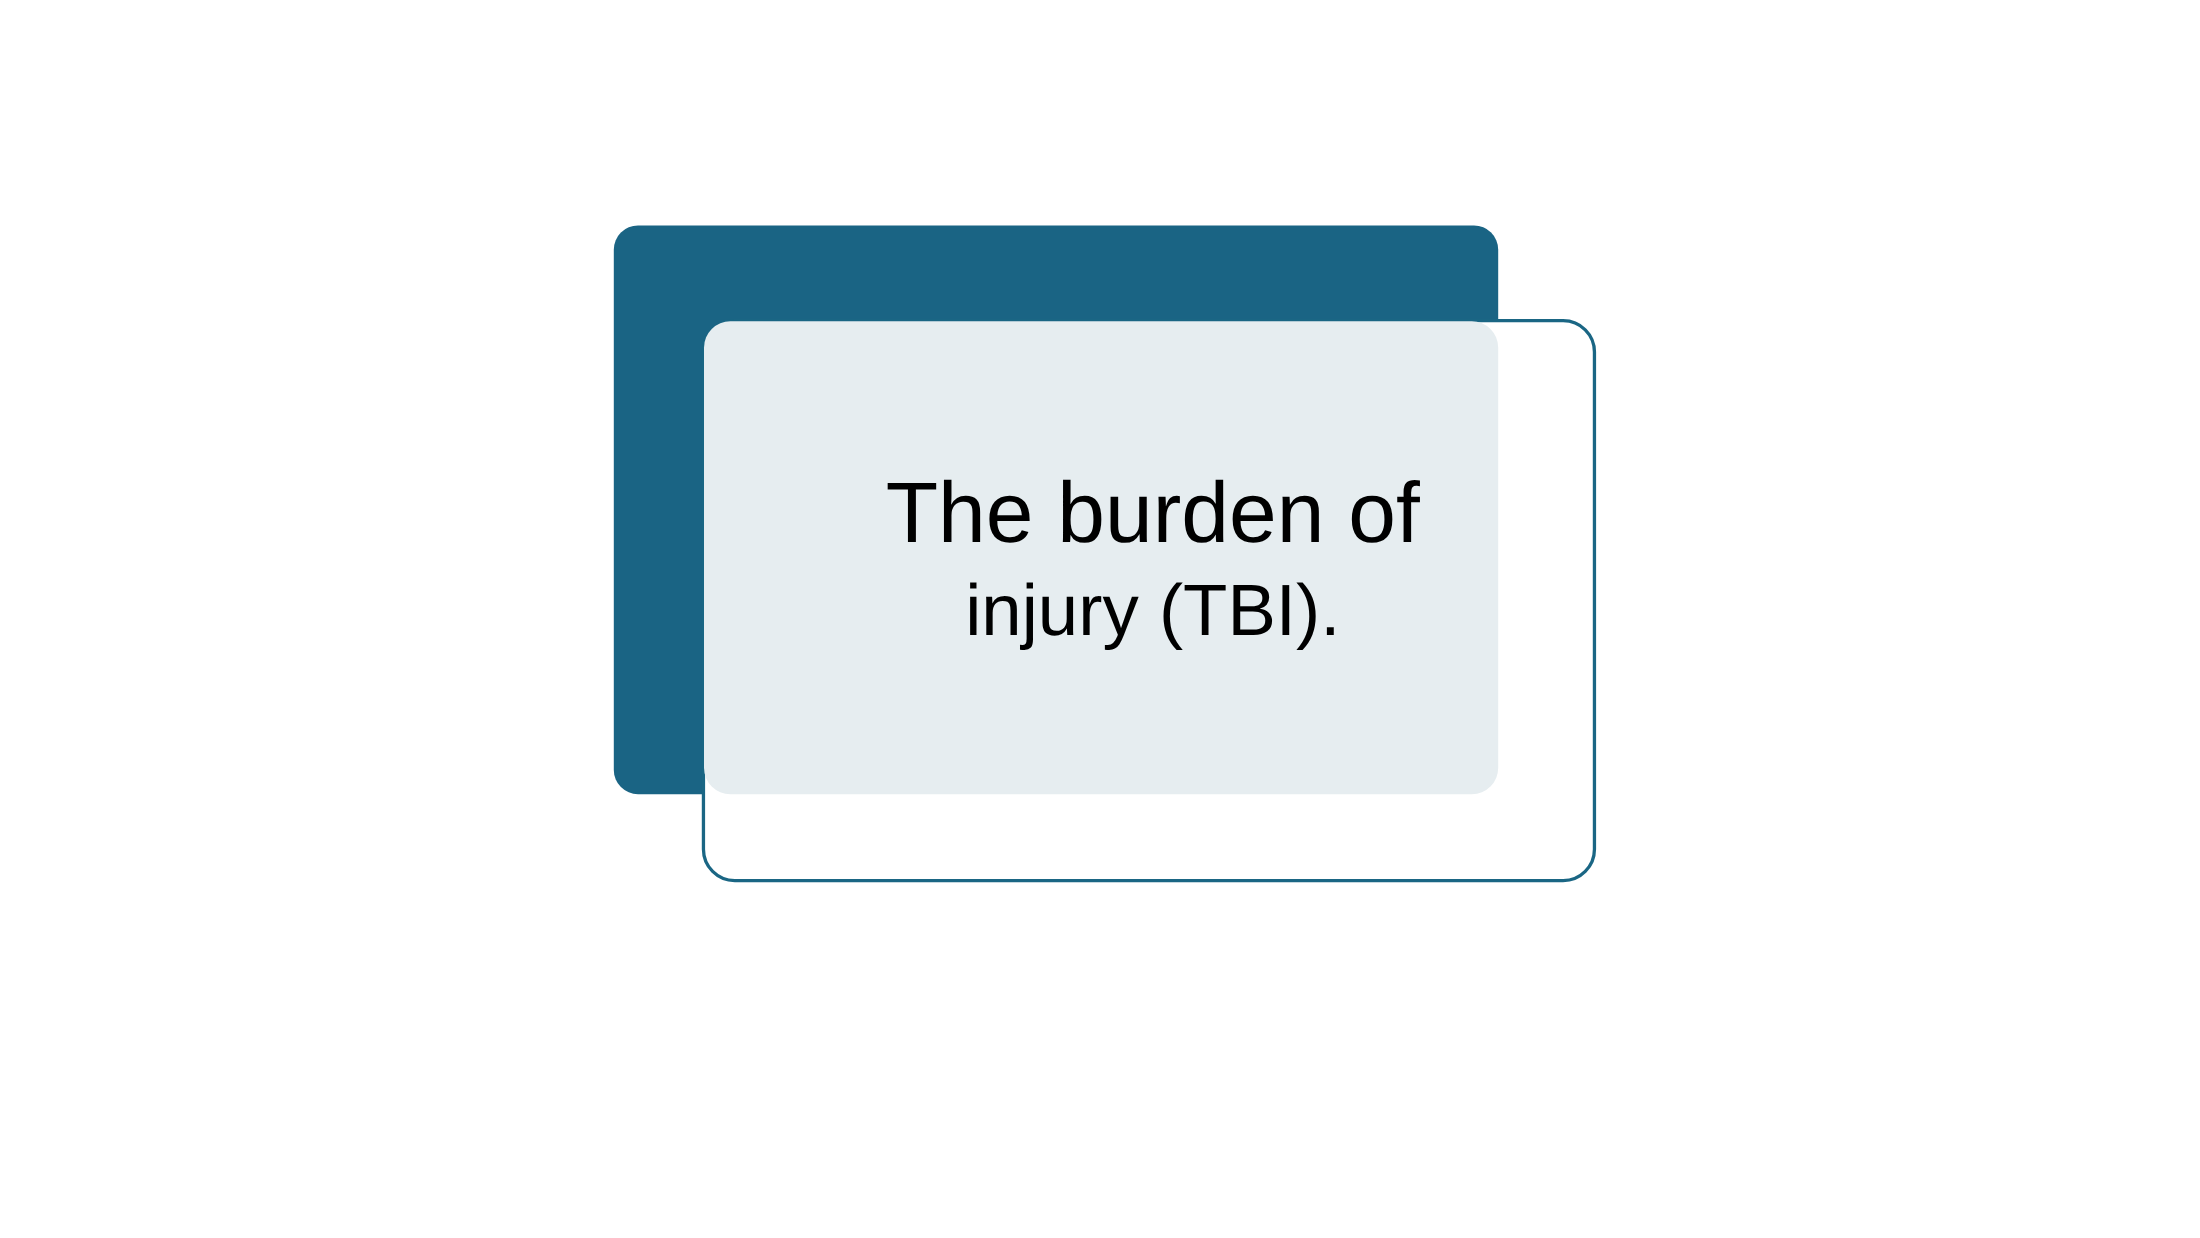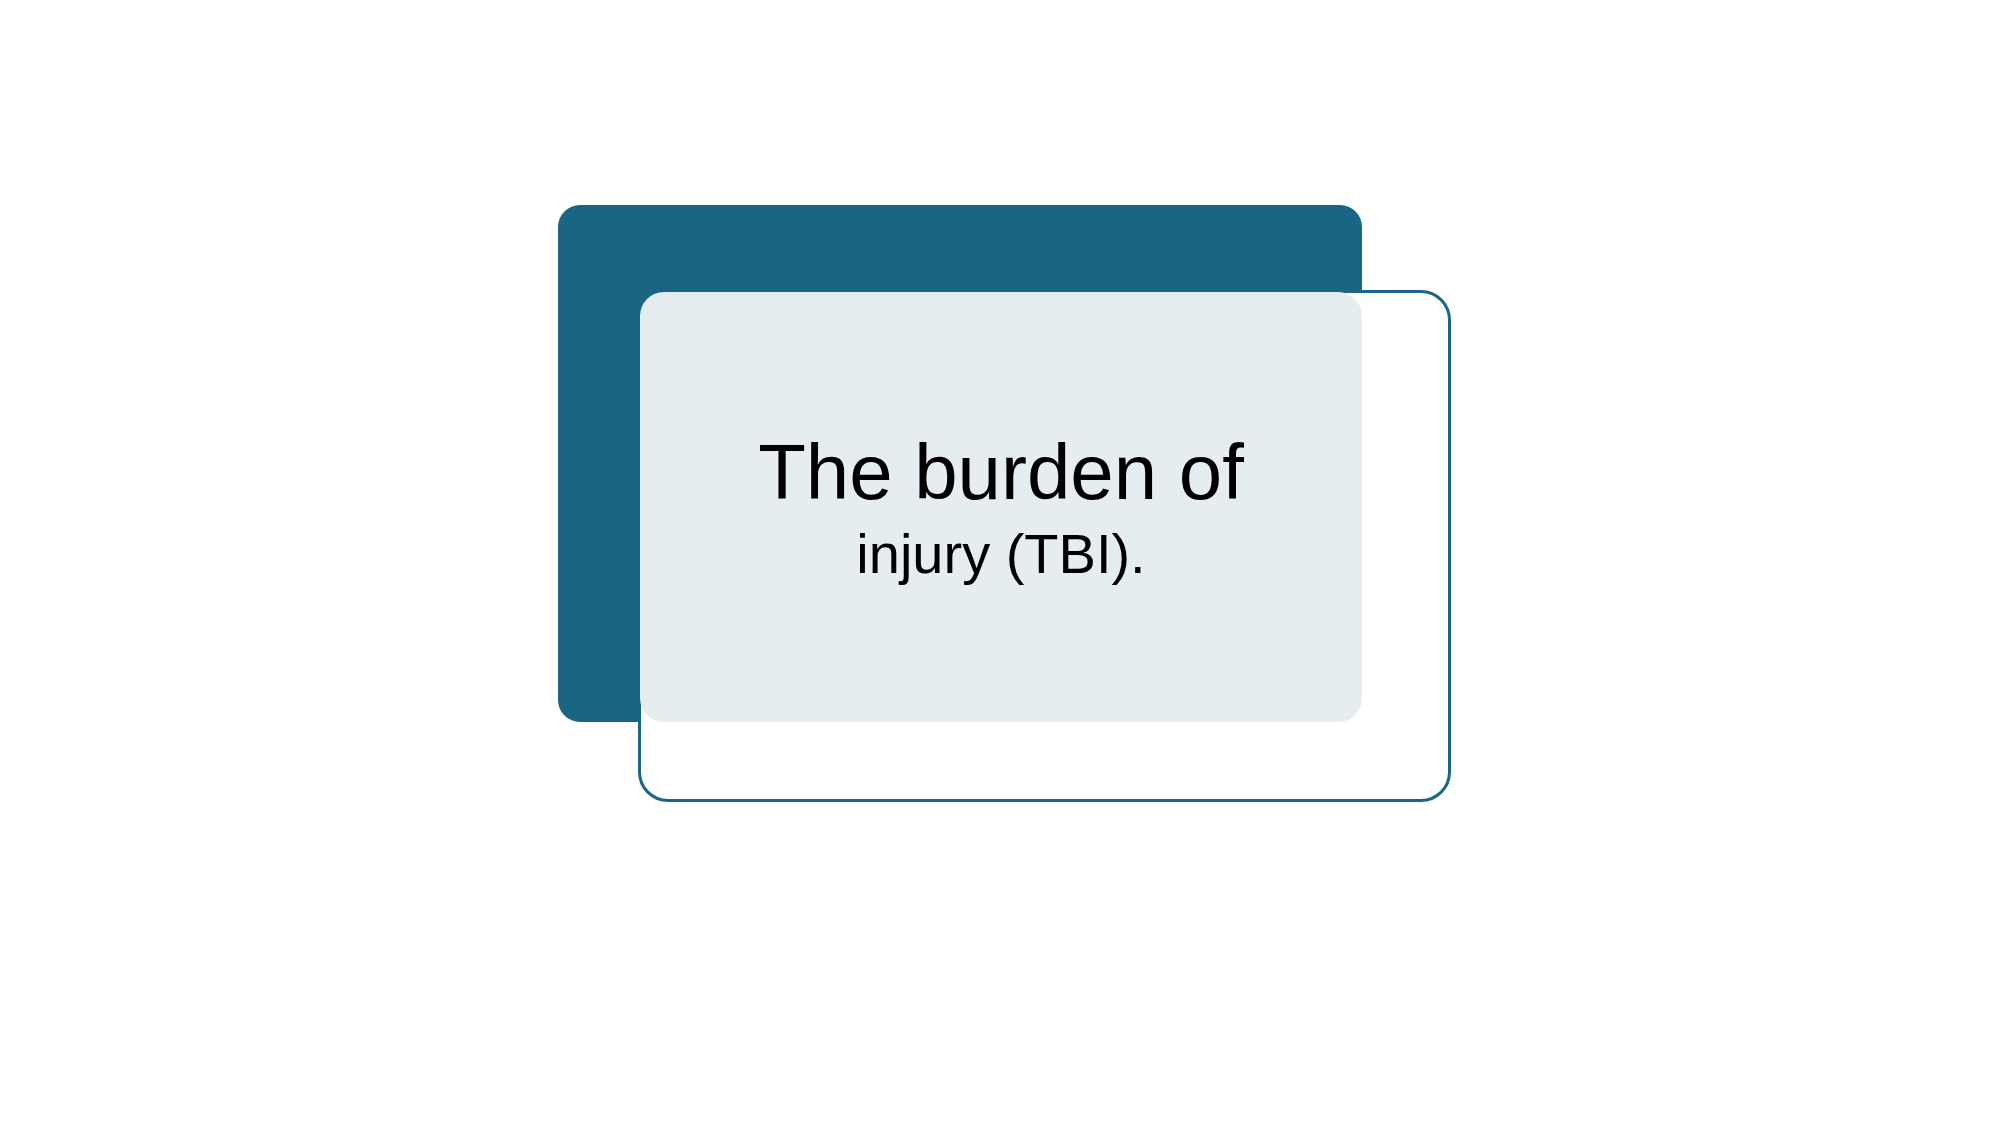--- a/index.html
+++ b/index.html
@@ -60,20 +60,21 @@
   #headline-block {
     position: absolute;
     left: 640px;
     top: 292px;
     width: 722px;
     height: 430px;
     display: flex;
     flex-direction: column;
     align-items: center;
     justify-content: center;
+    padding-left: 47px;
   }
 
   .headline-line {
     display: block;
     width: 100%;
     text-align: center;
     color: #000000;
     font-family: "Liberation Sans", sans-serif;
     font-size: 78px;
     font-weight: 400;
@@ -88,16 +89,16 @@
 <div id="slide-canvas" style="background: rgb(255, 255, 255);">
 
   <div id="accent-shape" style="background: rgb(26, 100, 132); border-radius: 22px;"></div>
 
   <div id="outline-card" style="background: rgb(255, 255, 255); border: 3px solid rgb(26, 102, 132); border-radius: 30px;"></div>
 
   <div id="text-panel" style="background: rgb(230, 237, 240); border-radius: 24px;"></div>
 
   <div id="headline-block">
     <span class="headline-line" style="color: rgb(0, 0, 0); font-size: 78px; text-align: center;">The burden of</span>
-    <span class="headline-line" style="color: rgb(0, 0, 0); font-size: 56px; text-align: center;">injury (TBI).</span>
+    <span class="headline-line" style="color: rgb(0, 0, 0); font-size: 66px; text-align: center;">injury (TBI).</span>
   </div>
 
 </div>
 
 </body></html>

